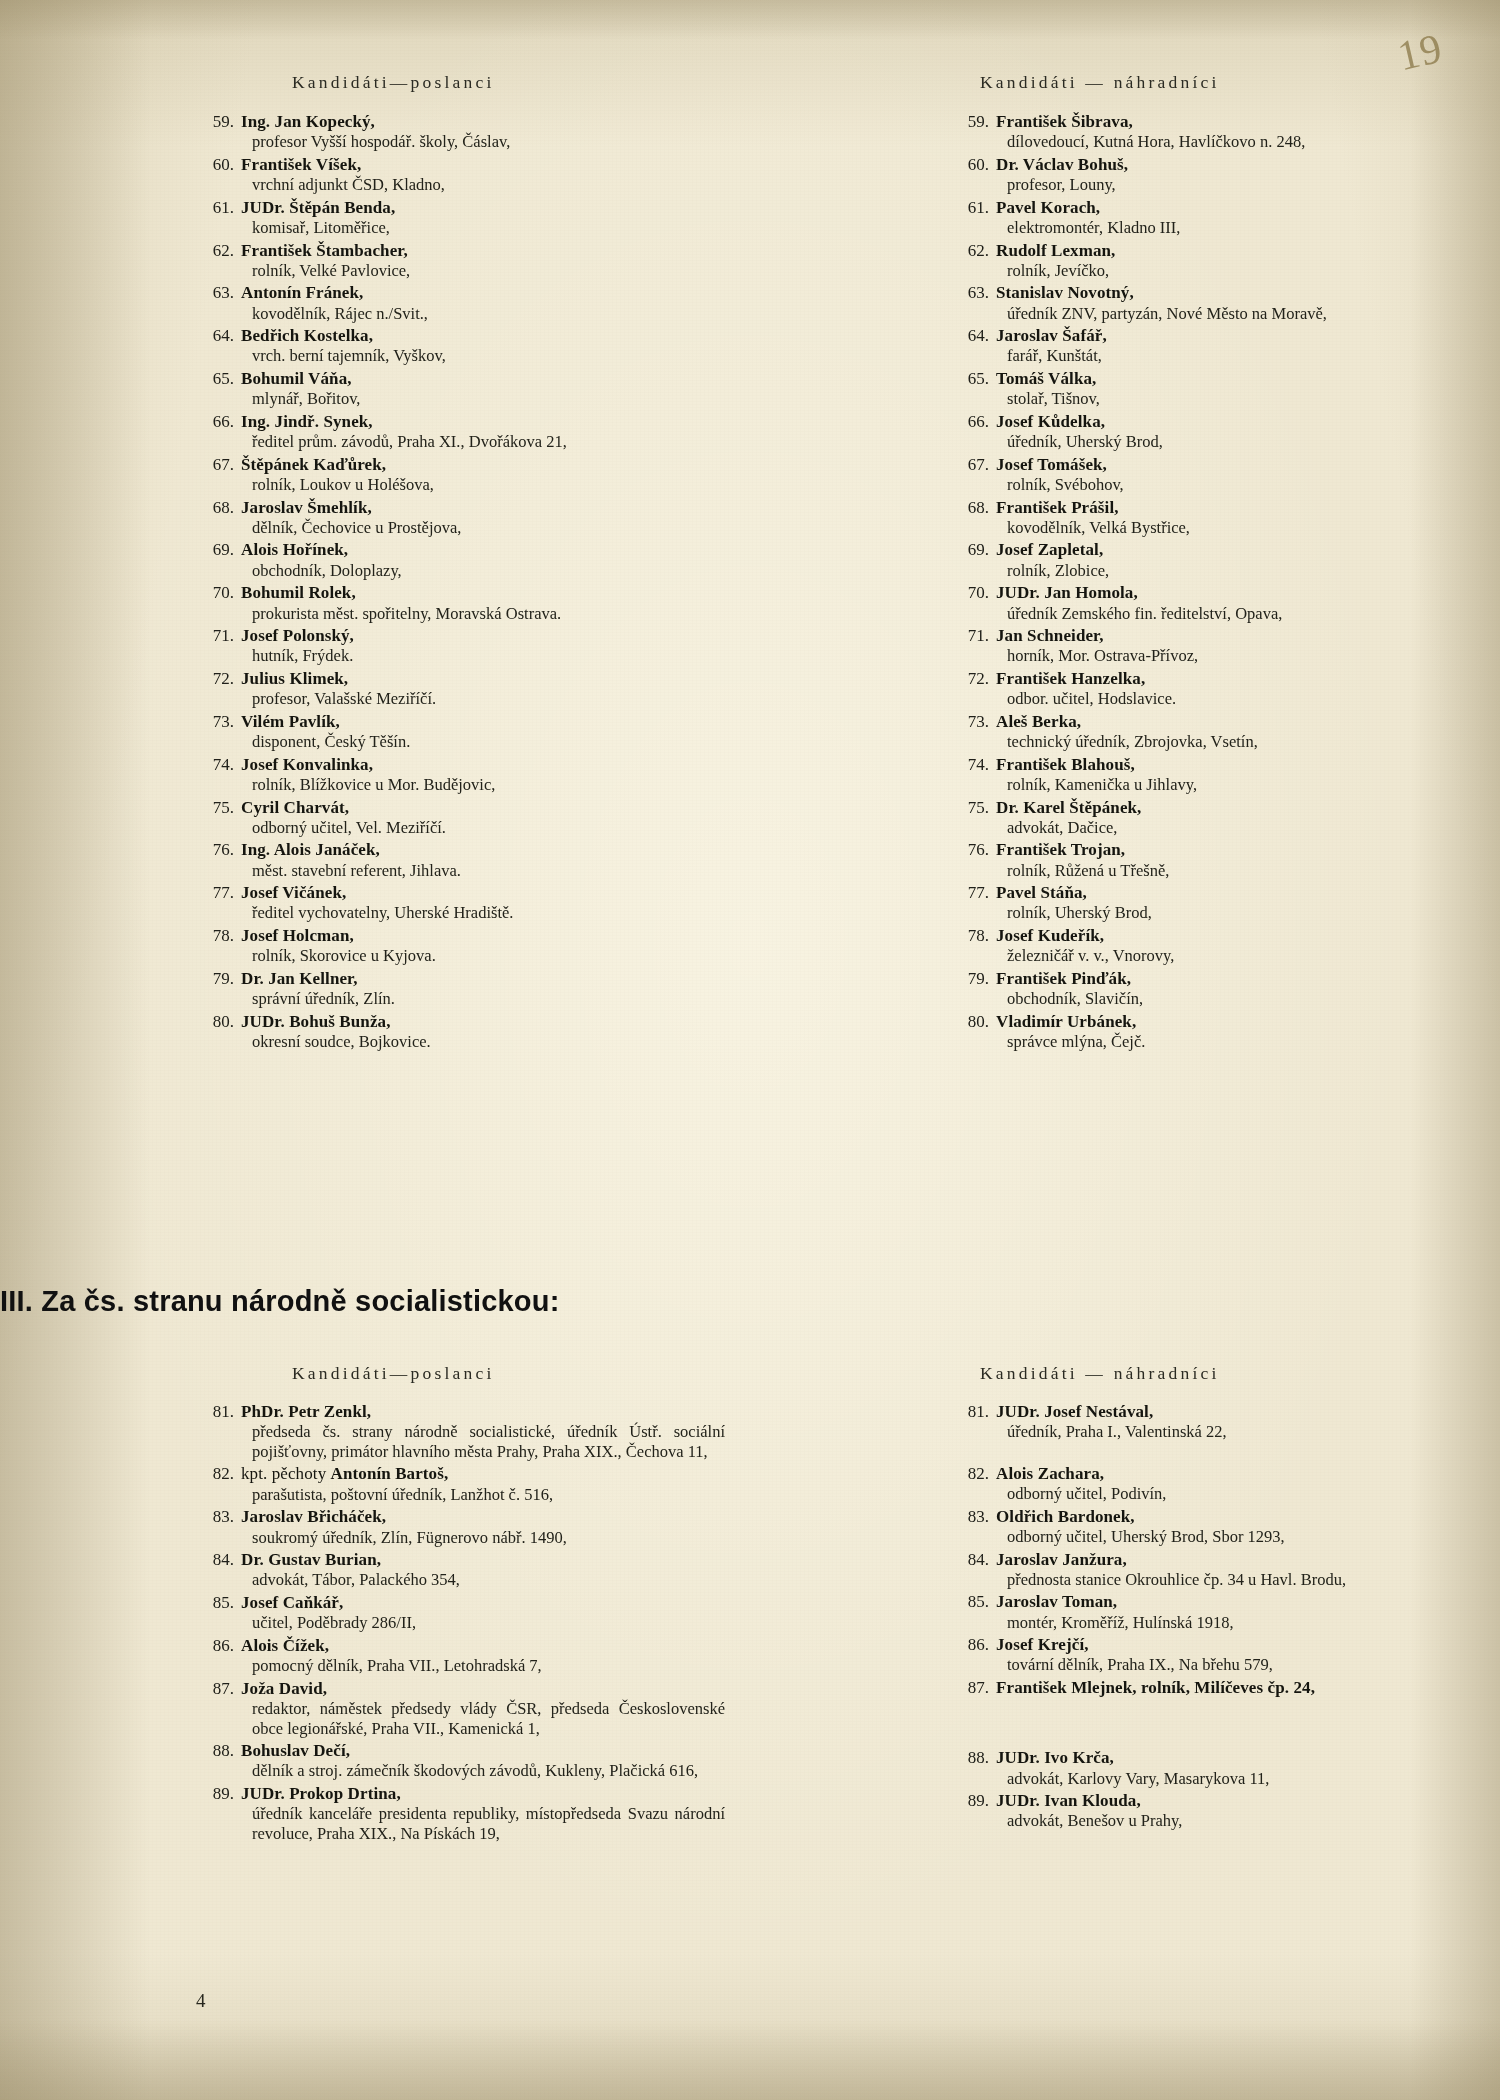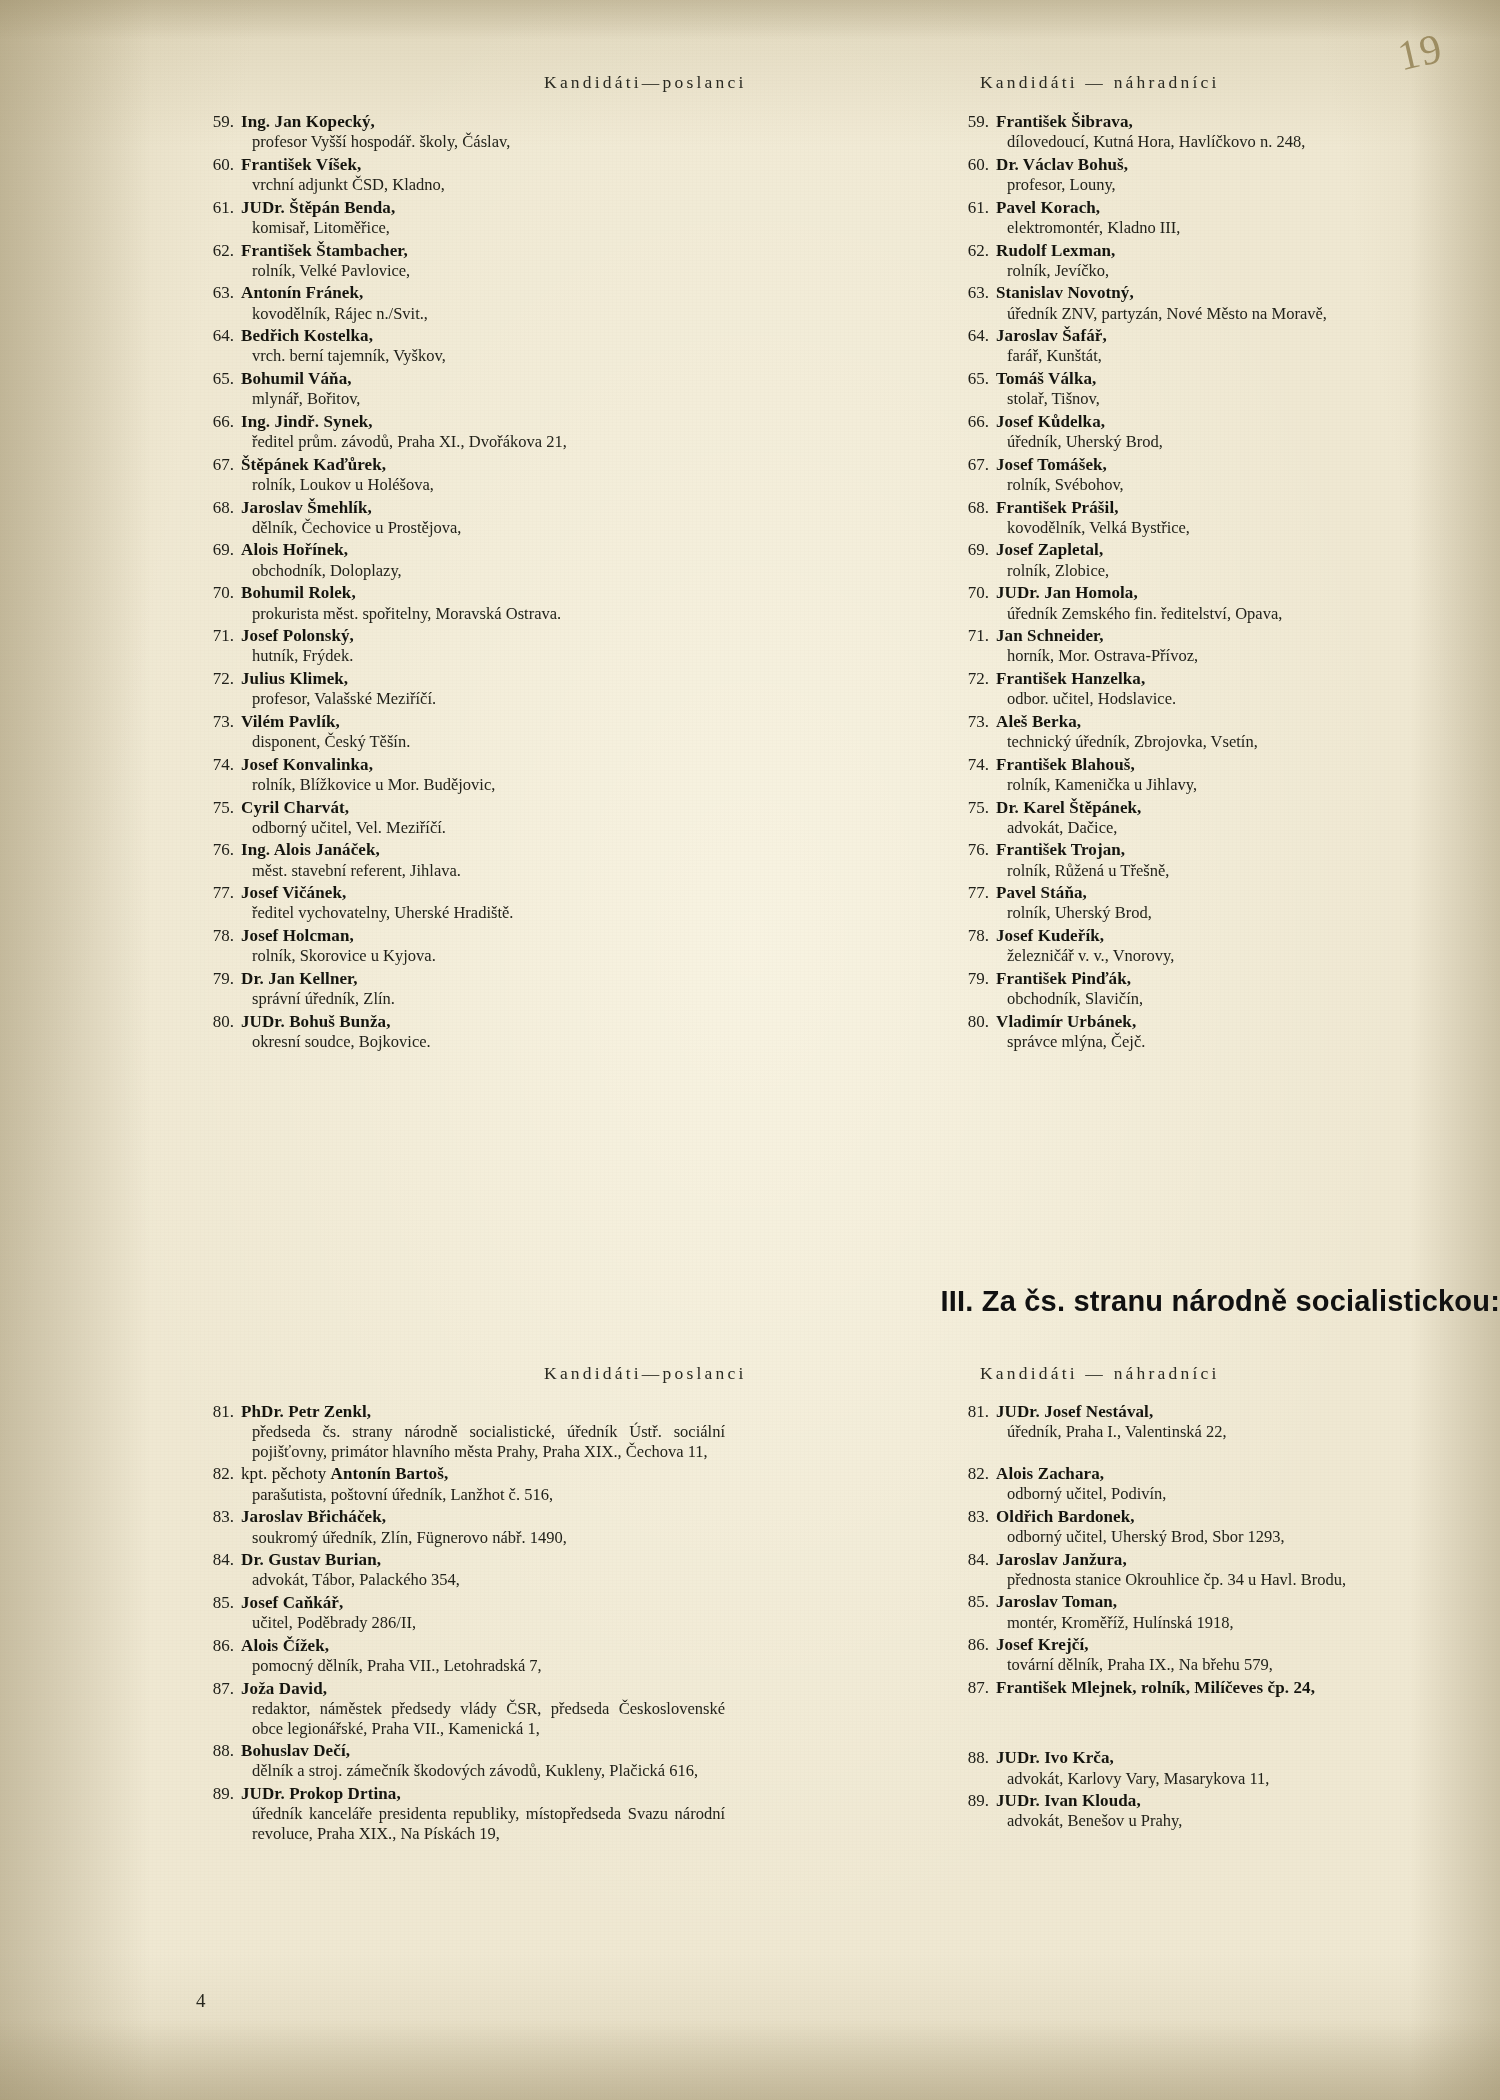--- a/index.html
+++ b/index.html
@@ -61,21 +61,21 @@
     right: 0;
     display: flex;
   }
   .col-headers .hdr {
     flex: 1;
     text-align: center;
     font-size: 17.5px;
     letter-spacing: 3.2px;
     color: #2a2a22;
   }
-  .col-headers .hdr.left { padding-left: 40px; text-align: right; }
+  .col-headers .hdr.left { padding-left: 40px; }
   .col-headers .hdr.right { padding-right: 47px; }
 
   .two-col {
     position: absolute;
     left: 0;
     right: 0;
     display: flex;
   }
   .two-col .col {
     flex: 1;
@@ -109,21 +109,21 @@
     font-size: 16.5px;
     color: #22221a;
     padding-left: 11px;
     text-align: justify;
   }
   .entry .inline-name {
     font-weight: bold;
   }
 
   .section-title {
-    text-align: right;
+    text-align: left;
     font-family: "Liberation Sans", sans-serif;
     font-weight: bold;
     font-size: 29px;
     letter-spacing: 0.2px;
     color: #111;
   }
 
   .folio {
     position: absolute;
     left: 196px;

